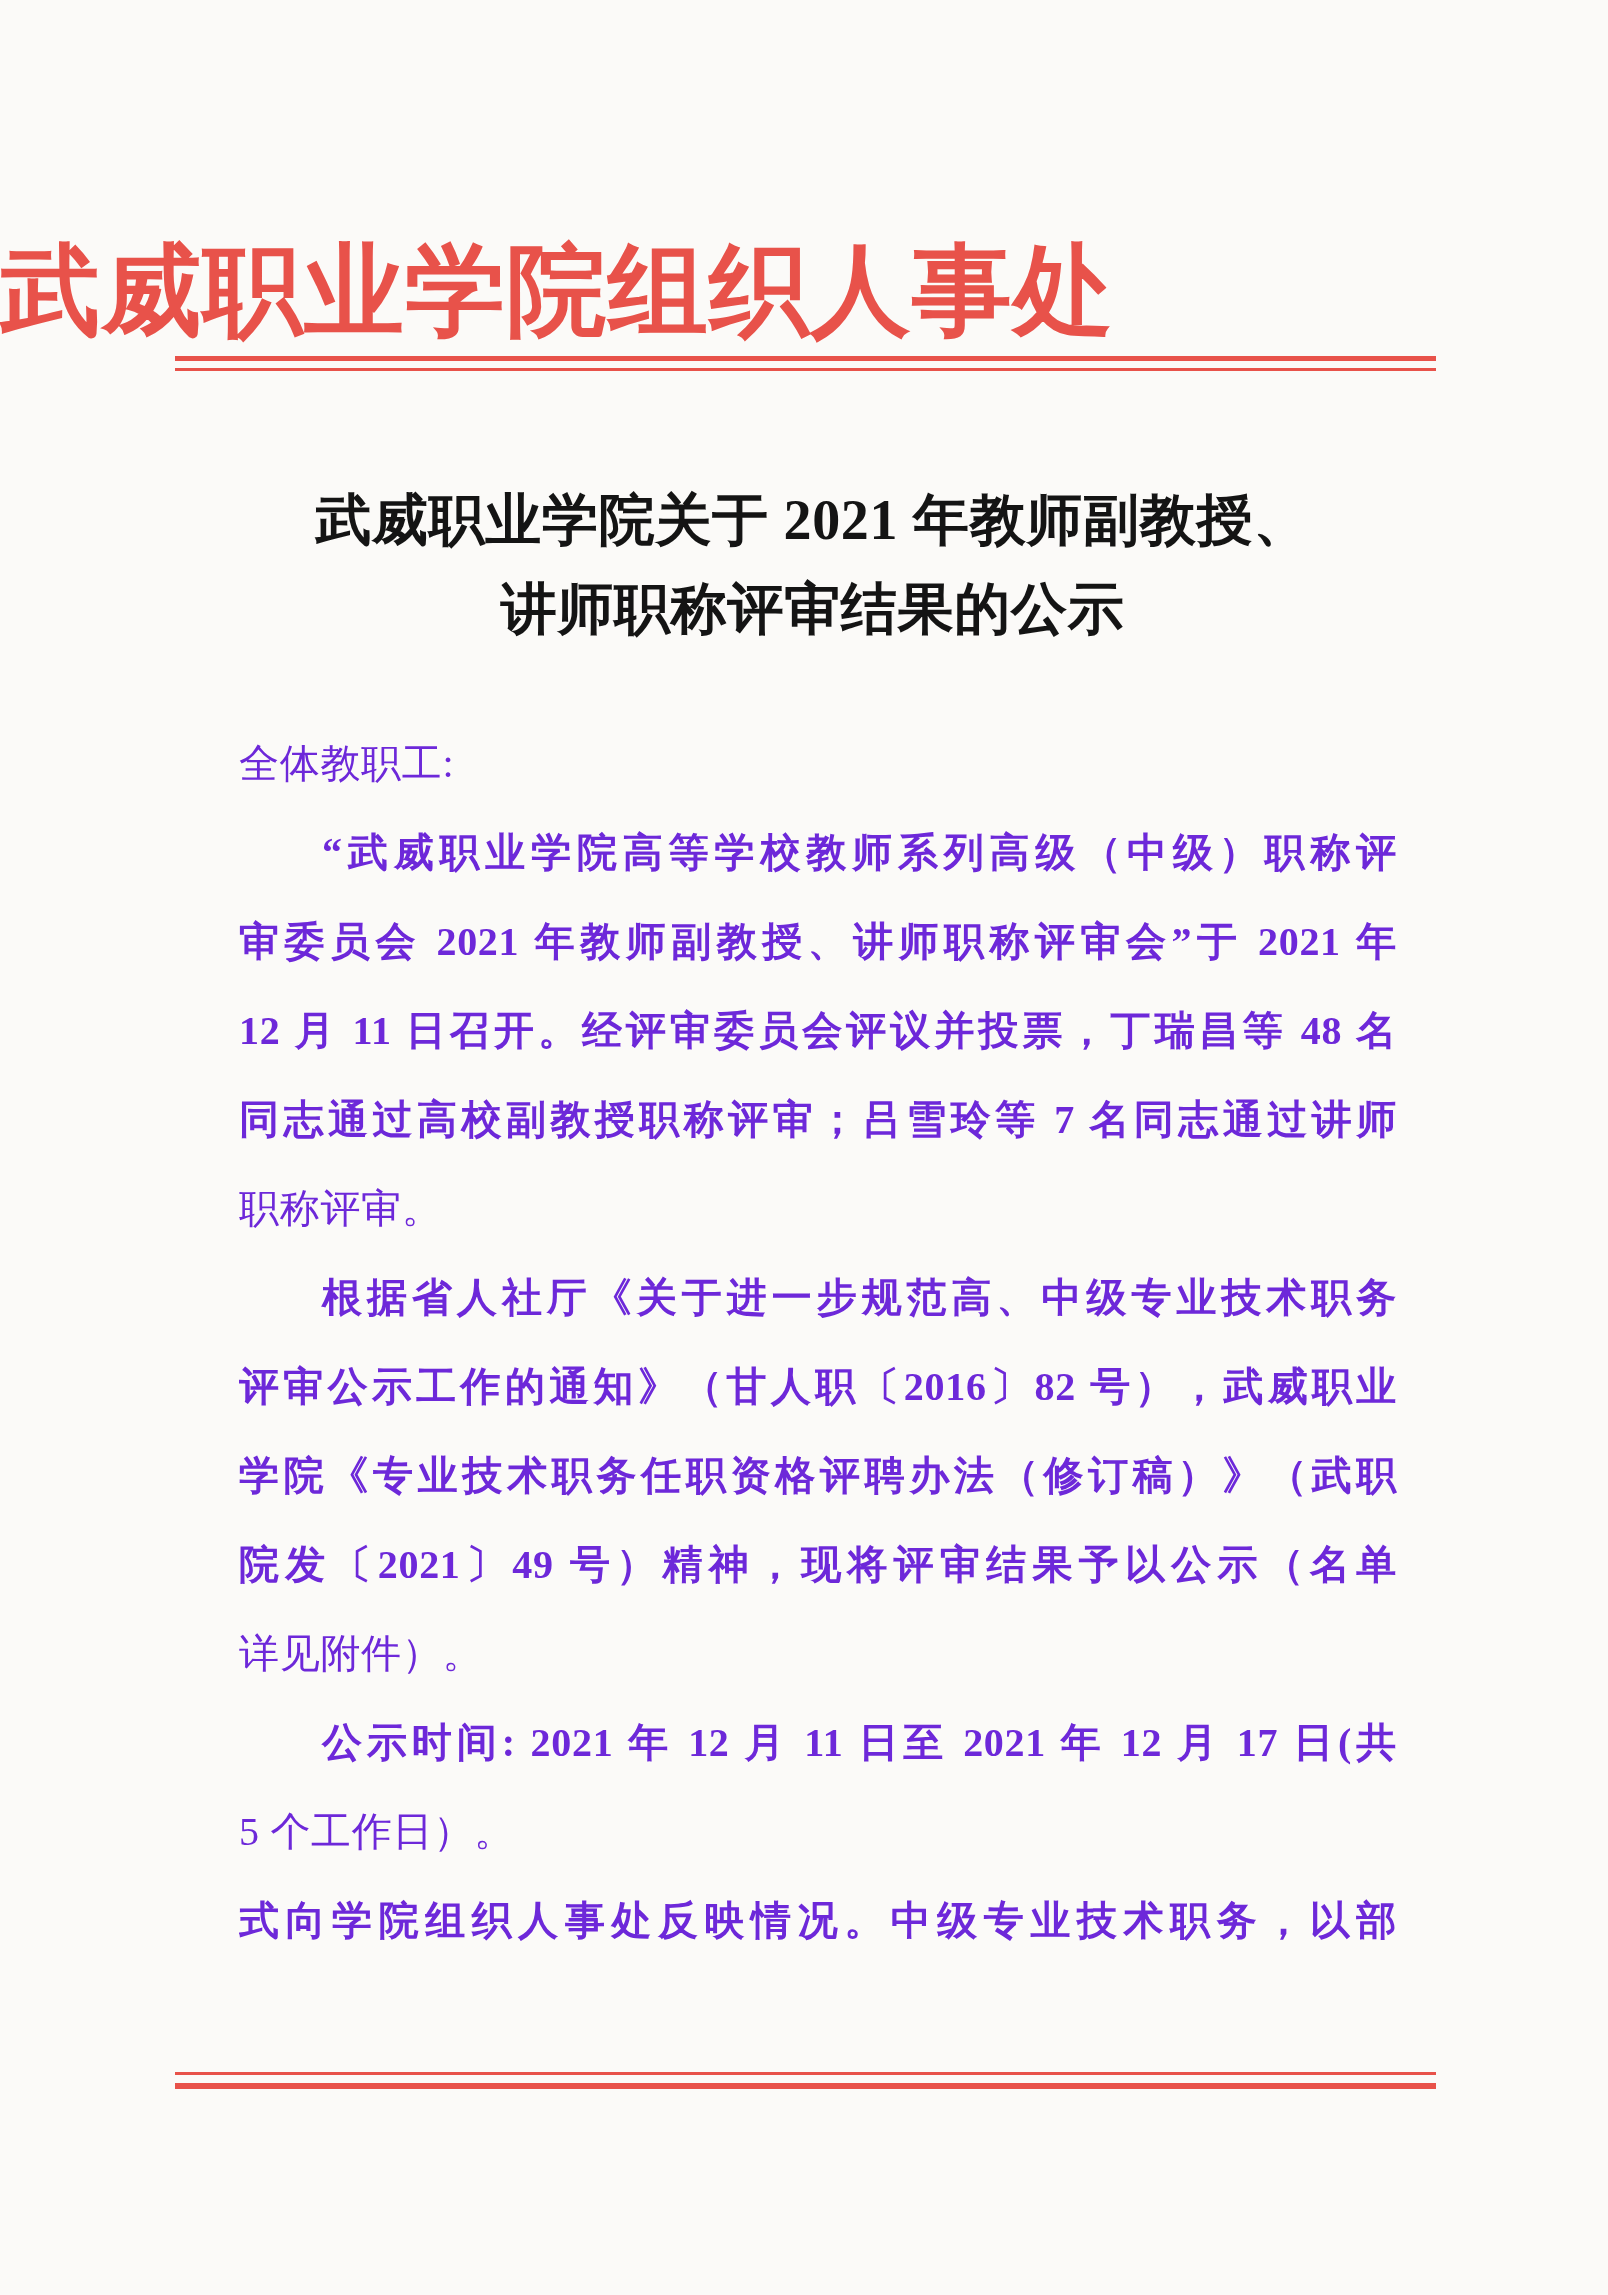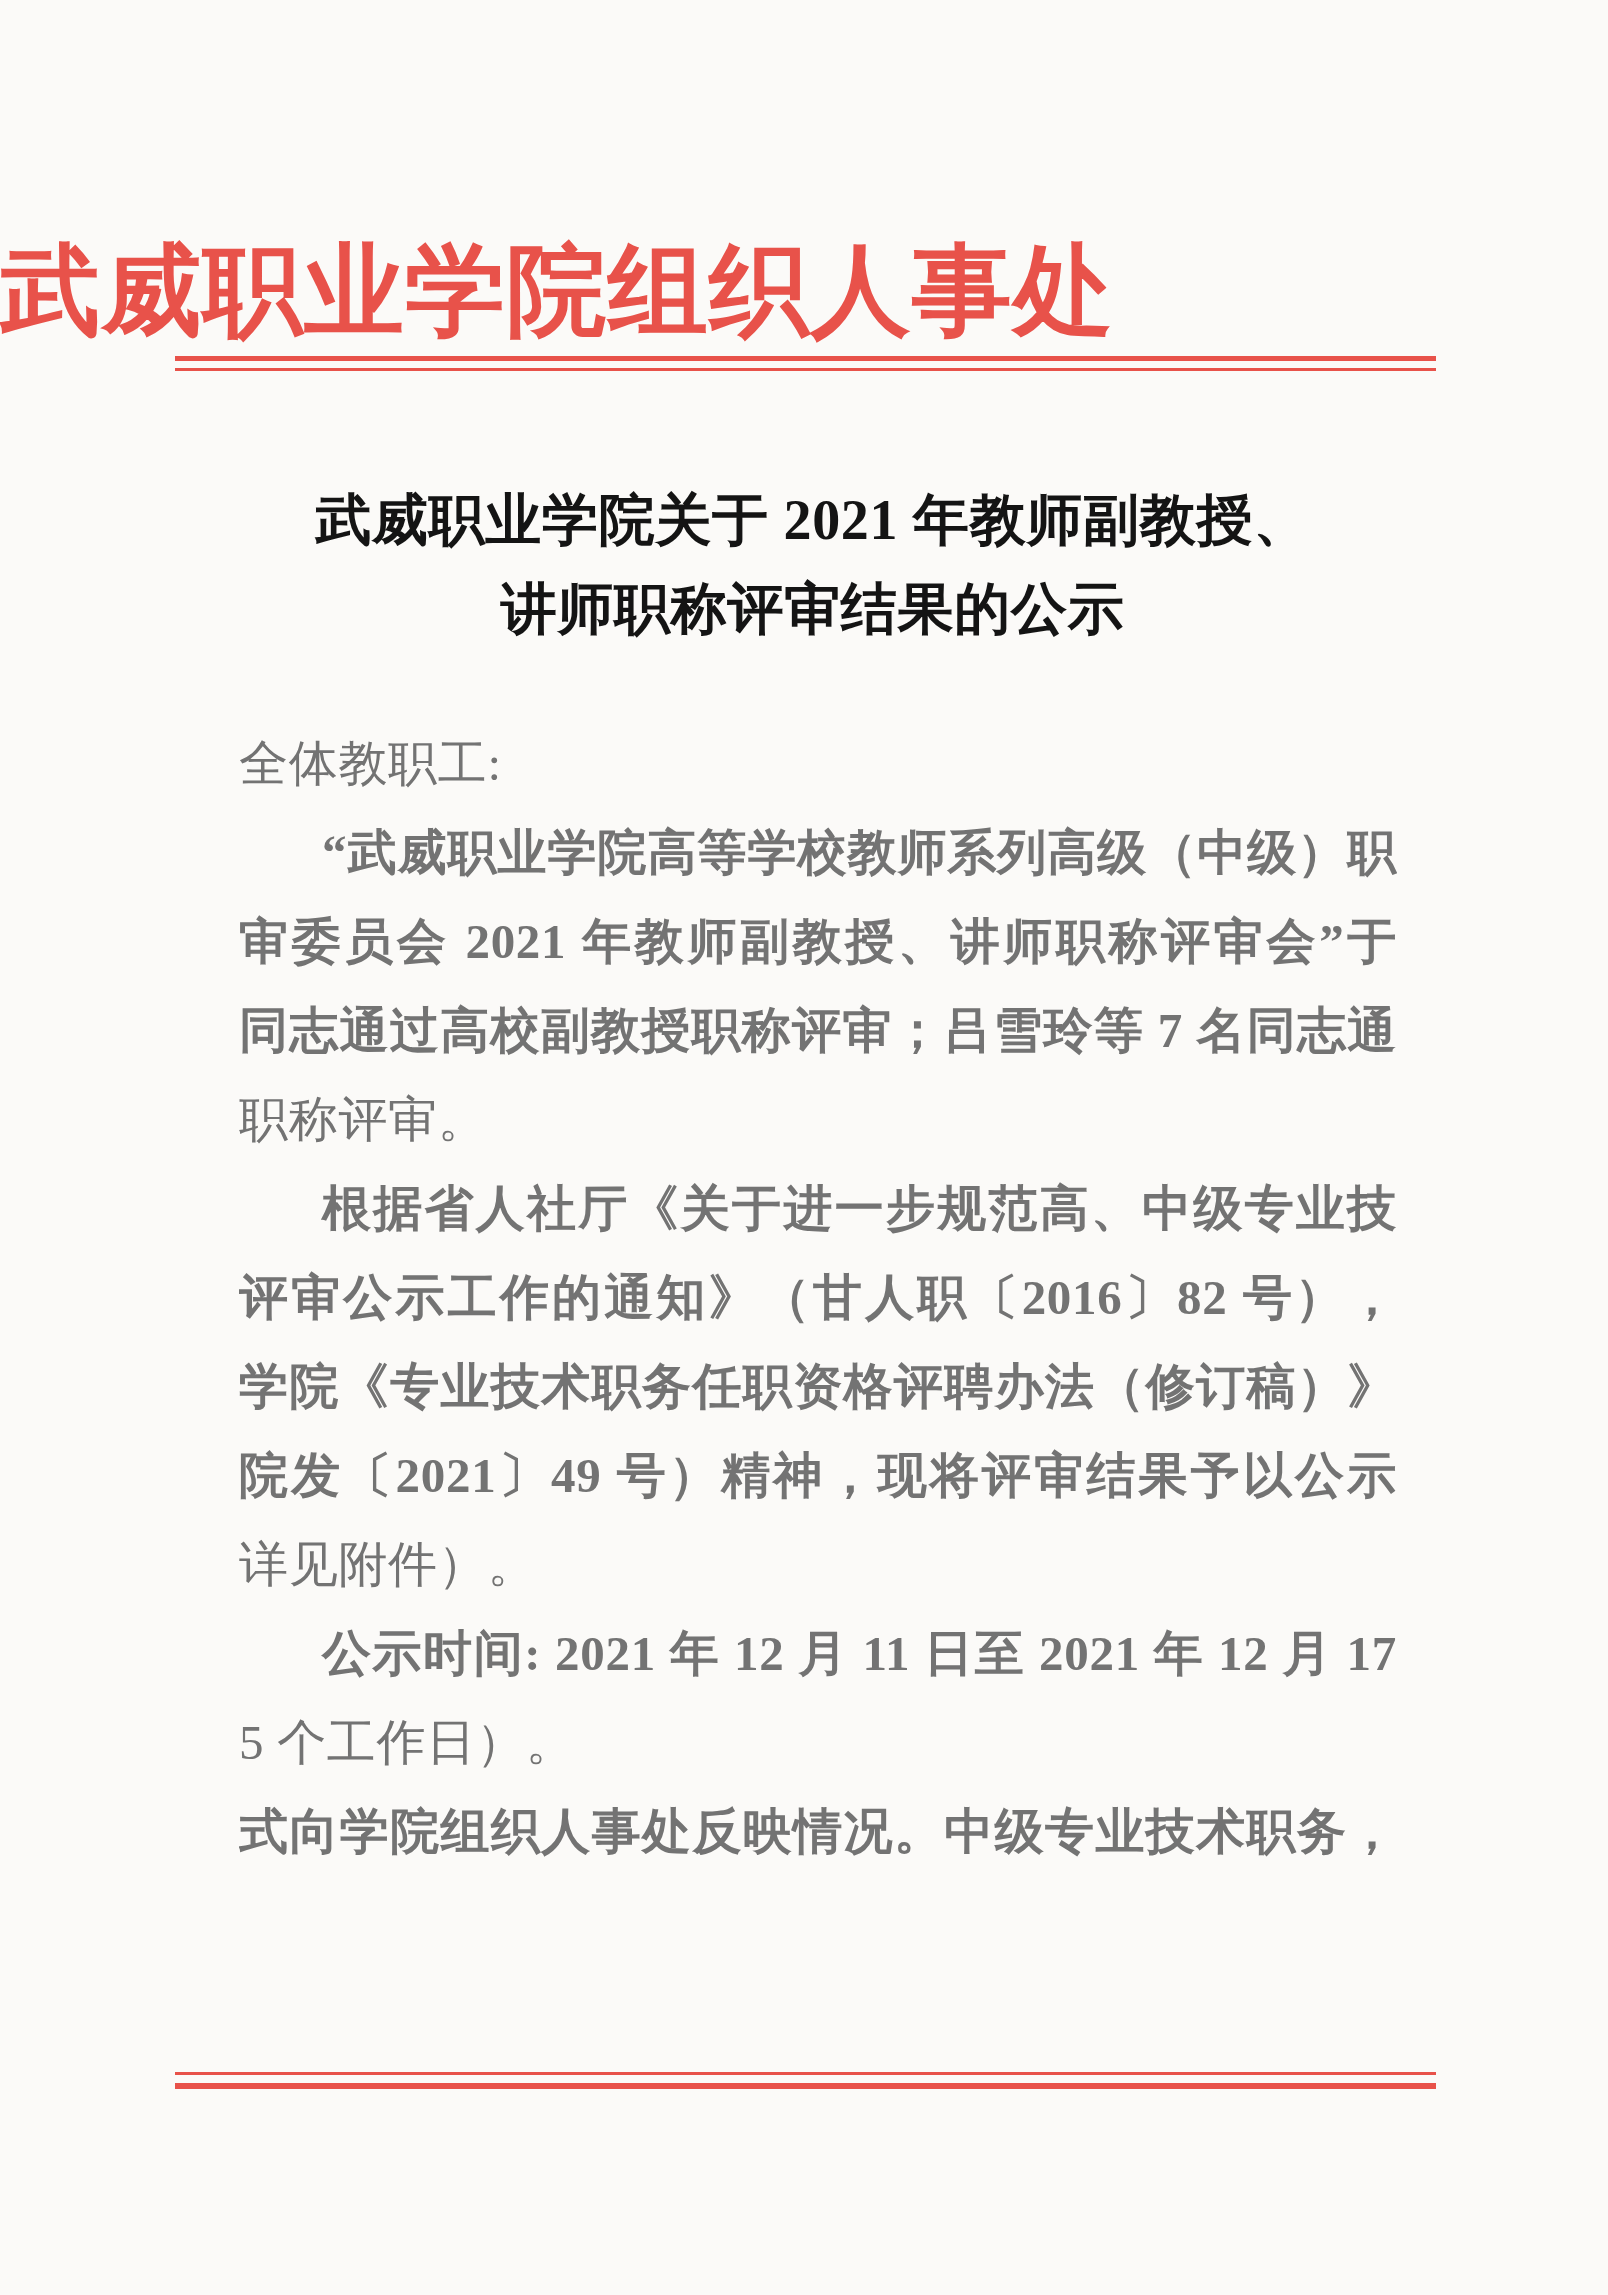--- a/index.html
+++ b/index.html
@@ -45,22 +45,22 @@
     font-size: 56px;
     font-weight: 700;
     color: #141414;
     line-height: 89px;
     letter-spacing: 0.7px;
   }
   
   .body-text {
     position: absolute;
     top: 719px; left: 239px; width: 1158px;
-    font-size: 49px;
-    color: #737373;
+    font-size: 40px;
+    color: #6d28d9;
     letter-spacing: 0.7px;
   }
   .body-text .line {
     height: 89px;
     line-height: 89px;
     text-align: justify;
     text-align-last: left;
     overflow: hidden;
   }
   .body-text .line.j { text-align-last: justify; font-weight: bold; }
@@ -78,20 +78,21 @@
 
   <h1 class="doc-title">
     <span>武威职业学院关于 2021 年教师副教授、</span><br>
     <span>讲师职称评审结果的公示</span>
   </h1>
 
   <div class="body-text" id="body-lines">
       <div class="line">全体教职工:</div>
       <div class="line j ind">“武威职业学院高等学校教师系列高级（中级）职称评</div>
       <div class="line j">审委员会 2021 年教师副教授、讲师职称评审会”于 2021 年</div>
+      <div class="line j">12 月 11 日召开。经评审委员会评议并投票，丁瑞昌等 48 名</div>
       <div class="line j">同志通过高校副教授职称评审；吕雪玲等 7 名同志通过讲师</div>
       <div class="line">职称评审。</div>
       <div class="line j ind">根据省人社厅《关于进一步规范高、中级专业技术职务</div>
       <div class="line j">评审公示工作的通知》（甘人职〔2016〕82 号），武威职业</div>
       <div class="line j">学院《专业技术职务任职资格评聘办法（修订稿）》（武职</div>
       <div class="line j">院发〔2021〕49 号）精神，现将评审结果予以公示（名单</div>
       <div class="line">详见附件）。</div>
       <div class="line j ind">公示时间: 2021 年 12 月 11 日至 2021 年 12 月 17 日(共</div>
       <div class="line">5 个工作日）。</div>
       <div class="line j">式向学院组织人事处反映情况。中级专业技术职务，以部</div>

